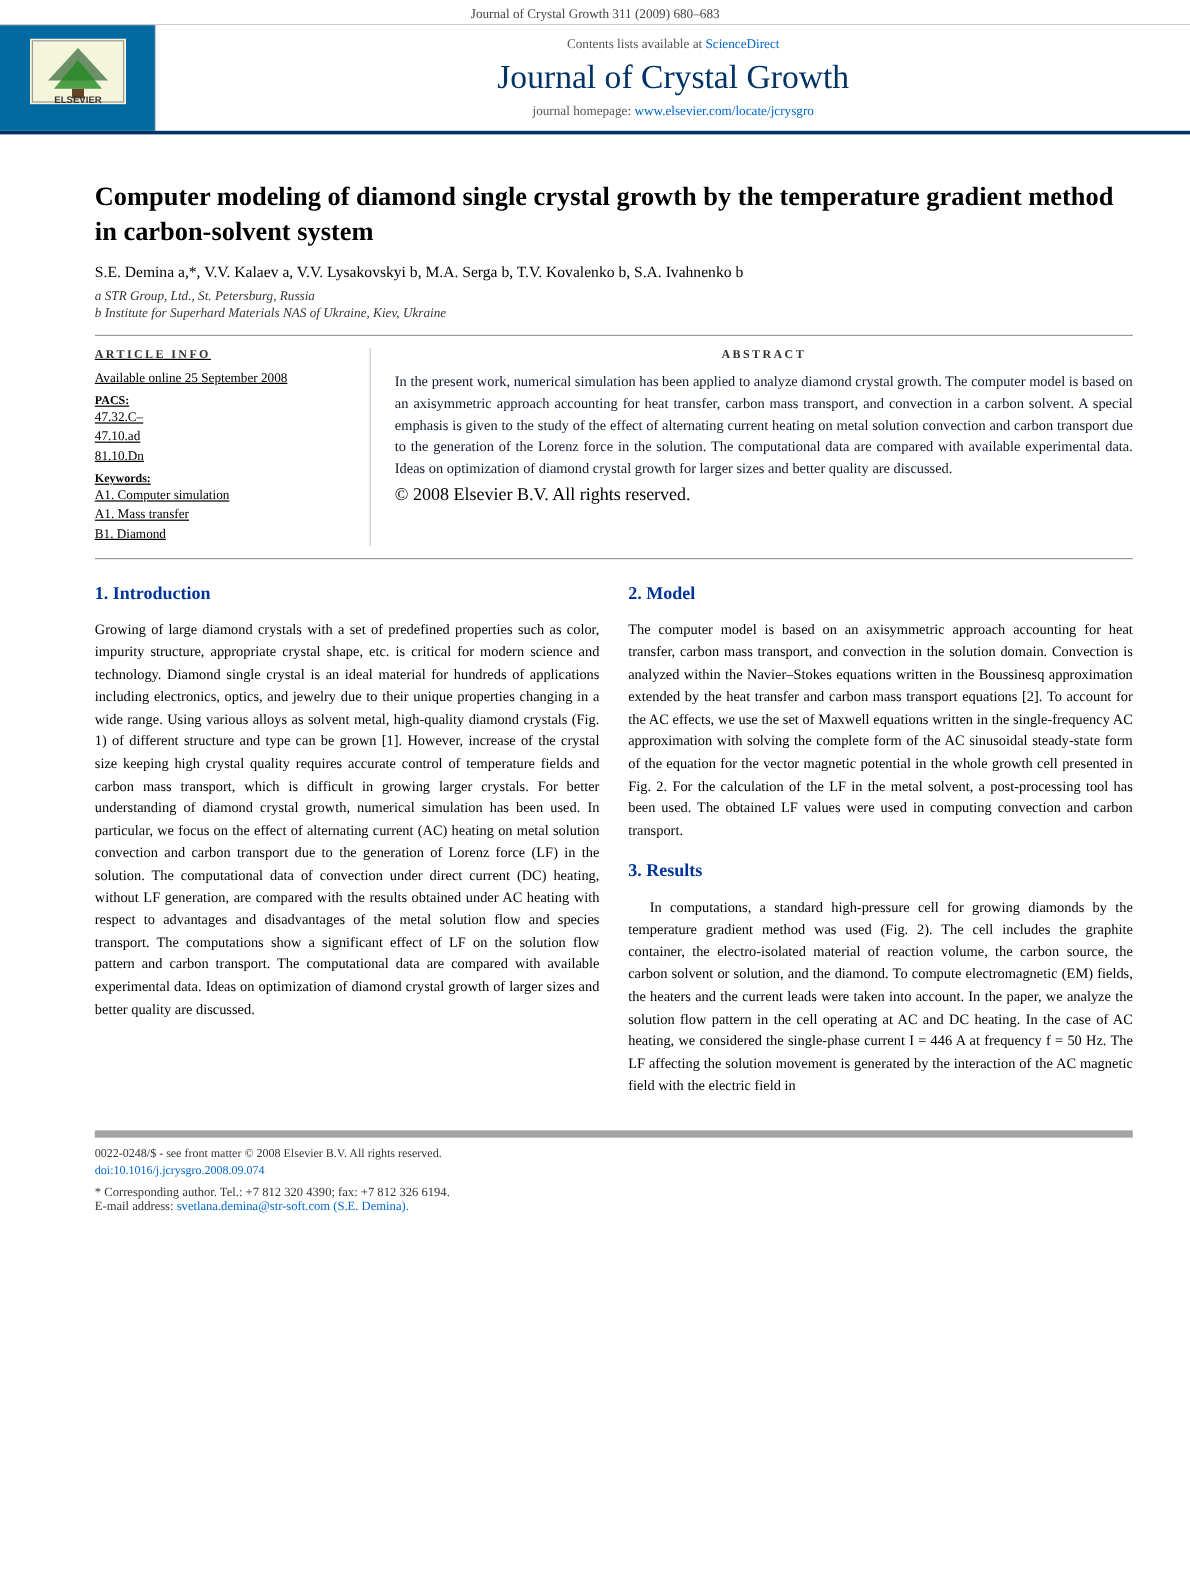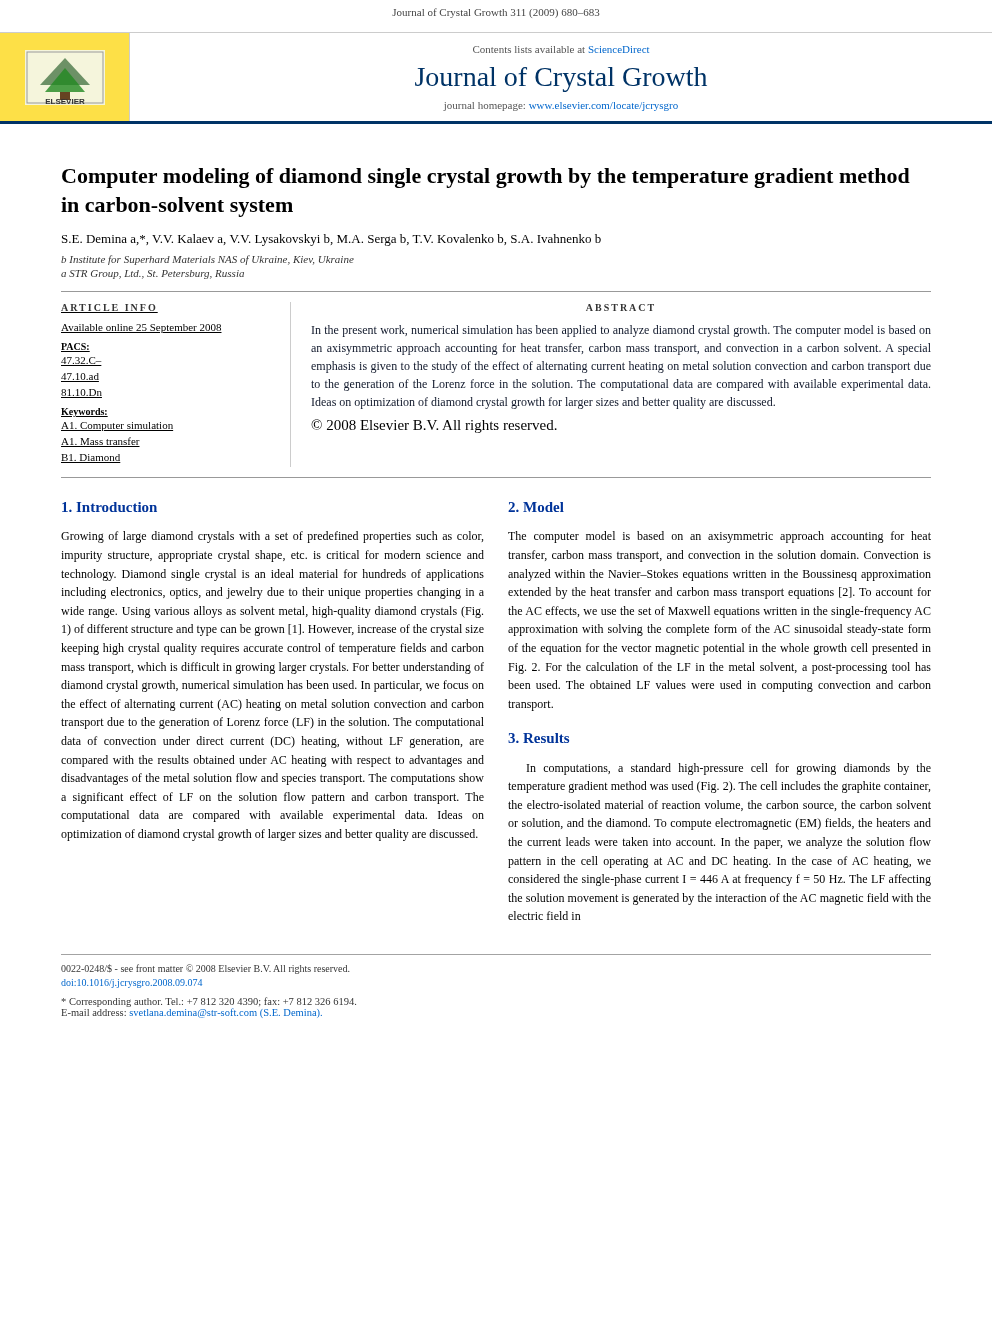--- a/index.html
+++ b/index.html
@@ -10,40 +10,40 @@
       min-height: 1323px;
       color: #000;
       font-size: 13px;
     }
 
     
     .top-bar {
       text-align: center;
       font-size: 11px;
       color: #444;
-      padding: 6px 0 14px 0;
+      padding: 6px 0 2px 0;
       border-bottom: 1px solid #ccc;
     }
 
     
     .journal-header {
       display: flex;
       align-items: stretch;
       border-bottom: 3px solid #003366;
       background: #fff;
     }
 
     .elsevier-logo-box {
       width: 130px;
       min-width: 130px;
-      background: #fde047;
+      background: #0369a1;
       display: flex;
       flex-direction: column;
       align-items: center;
-      justify-content: center;
+      justify-content: flex-start;
       border-right: 1px solid #ccc;
       padding: 8px;
     }
 
     .elsevier-logo-img {
       width: 100px;
       height: 60px;
       display: flex;
       flex-direction: column;
       align-items: center;
@@ -105,21 +105,22 @@
       font-size: 8px;
       font-weight: bold;
       text-align: center;
       padding: 4px;
       line-height: 1.3;
       width: 70px;
     }
 
     
     .main-content {
-      padding: 20px 61px;
+      padding: 20px 48px;
+      margin-left: 31px;
     }
 
     
     .article-title {
       font-size: 22px;
       font-weight: bold;
       color: #000;
       margin: 18px 0 12px 0;
       line-height: 1.3;
       font-family: 'Times New Roman', serif;
@@ -236,21 +237,21 @@
       margin-bottom: 8px;
       text-indent: 1.5em;
     }
 
     .body-col p:first-of-type {
       text-indent: 0;
     }
 
     
     .paper-footer {
-      border-top: 1px solid #a3a3a3;
+      border-top: 6px solid #a3a3a3;
       padding-top: 8px;
       margin-top: 20px;
       font-size: 10px;
       color: #333;
     }
 
     .footer-note {
       margin-bottom: 3px;
     }
 
@@ -307,22 +308,22 @@
 
 <div class="main-content">
 
   <div class="article-title">Computer modeling of diamond single crystal growth by the temperature gradient method in carbon-solvent system</div>
 
   <div class="authors">
     <span>S.E. Demina a,*, V.V. Kalaev a, V.V. Lysakovskyi b, M.A. Serga b, T.V. Kovalenko b, S.A. Ivahnenko b</span>
   </div>
 
   <div class="affiliations">
+    <p>a STR Group, Ltd., St. Petersburg, Russia</p>
     <p>b Institute for Superhard Materials NAS of Ukraine, Kiev, Ukraine</p>
-    <p>a STR Group, Ltd., St. Petersburg, Russia</p>
   </div>
 
   <div class="article-info-abstract">
 
     <div class="article-info">
       <div class="article-info-title">ARTICLE INFO</div>
       <p>Available online 25 September 2008</p>
       <div class="section-label">PACS:</div>
       <p>47.32.C–</p>
       <p>47.10.ad</p>

